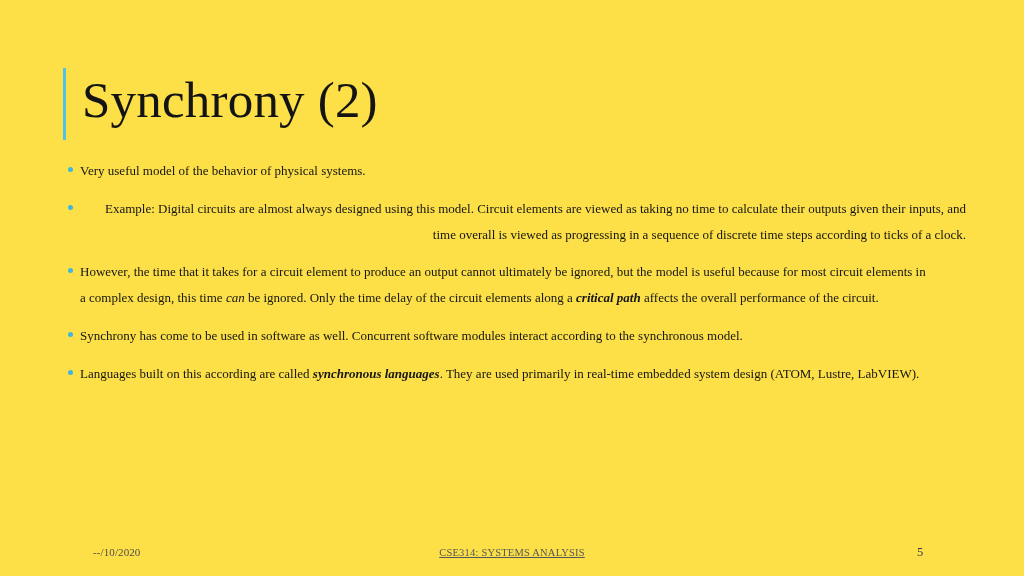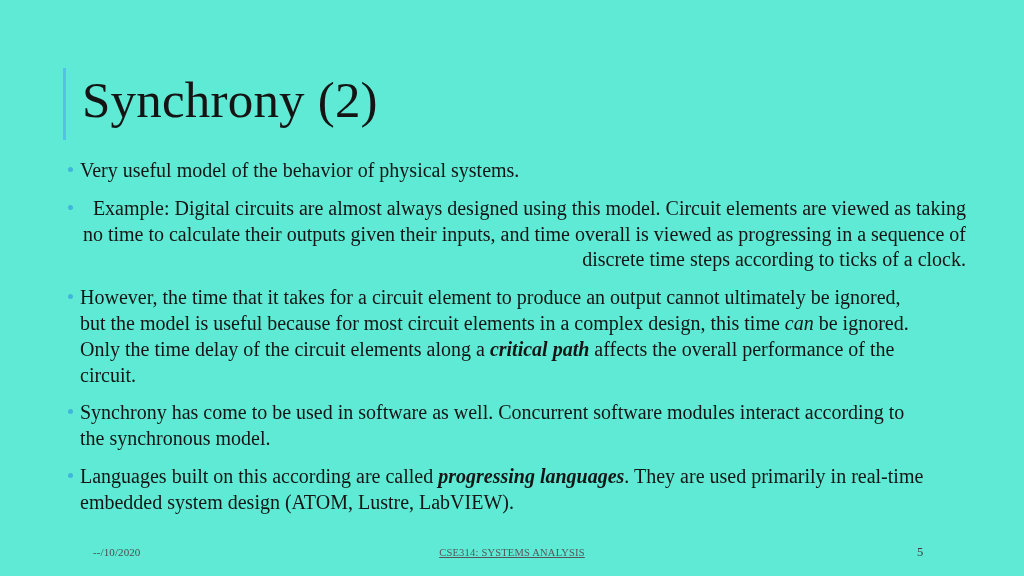--- a/index.html
+++ b/index.html
@@ -12,21 +12,21 @@
     height: 576px;
     overflow: hidden;
     font-family: "Liberation Serif", "DejaVu Serif", serif;
     color: #0f0f0f;
     position: relative;
   }
 
   .slide {
     position: absolute;
     inset: 0;
-    background: #5eead4;
+    background: #fde047;
   }
 
   
   .title-block {
     position: absolute;
     left: 63px;
     top: 66px;
     width: 880px;
     height: 76px;
   }
@@ -54,21 +54,21 @@
   .body-block {
     position: absolute;
     left: 66px;
     top: 158px;
     width: 892px;
   }
   .bullet {
     position: relative;
     padding-left: 14px;
     margin-bottom: 12px;
-    font-size: 20px;
+    font-size: 13px;
     line-height: 25.8px;
     color: #151515;
     text-align: left;
   }
   .bullet:last-child { margin-bottom: 0; }
   .bullet .dot {
     position: absolute;
     left: 2px;
     top: 9px;
     width: 5px;
@@ -162,21 +162,21 @@
     <div class="bullet w4">
       <span class="dot" style="background: rgb(65, 182, 220);"></span>
       <span class="txt">
         <span>Synchrony has come to be used in software as well. Concurrent software modules interact according to the synchronous model.</span>
       </span>
     </div>
 
     <div class="bullet w5">
       <span class="dot" style="background: rgb(65, 182, 220);"></span>
       <span class="txt">
-        <span>Languages built on this according are called </span><span class="bi">progressing languages</span><span>. They are used primarily in real-time embedded system design (ATOM, Lustre, LabVIEW).</span>
+        <span>Languages built on this according are called </span><span class="bi">synchronous languages</span><span>. They are used primarily in real-time embedded system design (ATOM, Lustre, LabVIEW).</span>
       </span>
     </div>
 
   </div>
 
   <div class="footer">
     <div class="footer-date">--/10/2020</div>
     <div class="footer-center">CSE314: SYSTEMS ANALYSIS</div>
     <div class="footer-page">5</div>
   </div>

